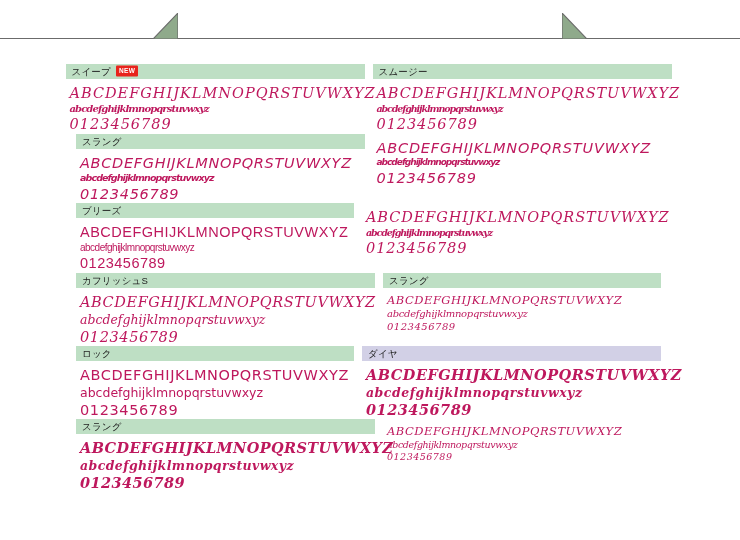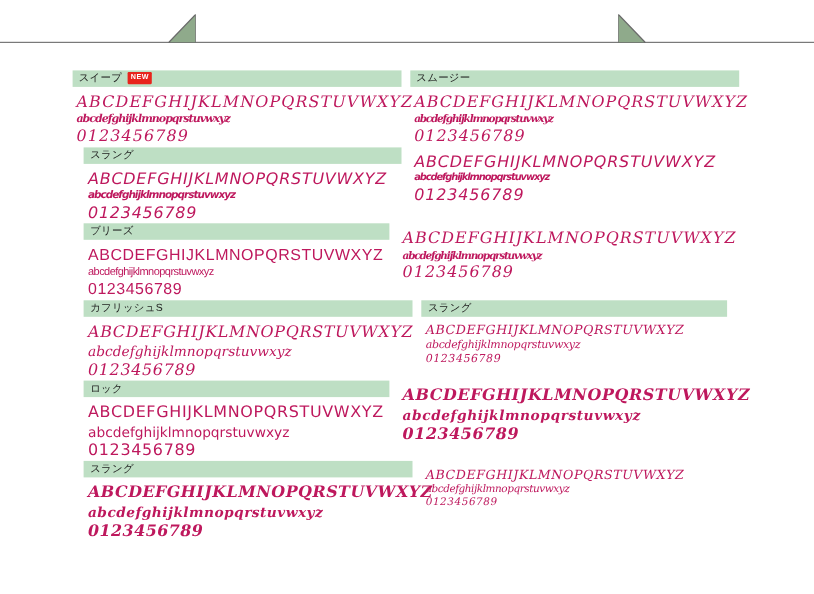--- a/index.html
+++ b/index.html
@@ -262,20 +262,23 @@
         <div class="label-bar green">
           <span class="label-text">ロック</span>
         </div>
         <div class="sample">
           <div class="sample-line line-upper">ABCDEFGHIJKLMNOPQRSTUVWXYZ</div>
           <div class="sample-line line-lower">abcdefghijklmnopqrstuvwxyz</div>
           <div class="sample-line line-digit">0123456789</div>
         </div>
       </div>
       <div class="cell cell-right f-bold-script">
+        <div class="label-bar purple">
+          <span class="label-text">ダイヤ</span>
+        </div>
         <div class="sample">
           <div class="sample-line line-upper">ABCDEFGHIJKLMNOPQRSTUVWXYZ</div>
           <div class="sample-line line-lower">abcdefghijklmnopqrstuvwxyz</div>
           <div class="sample-line line-digit">0123456789</div>
         </div>
       </div>
     </div>
     <div class="row">
       <div class="cell cell-left f-fleury">
         <div class="label-bar green">

